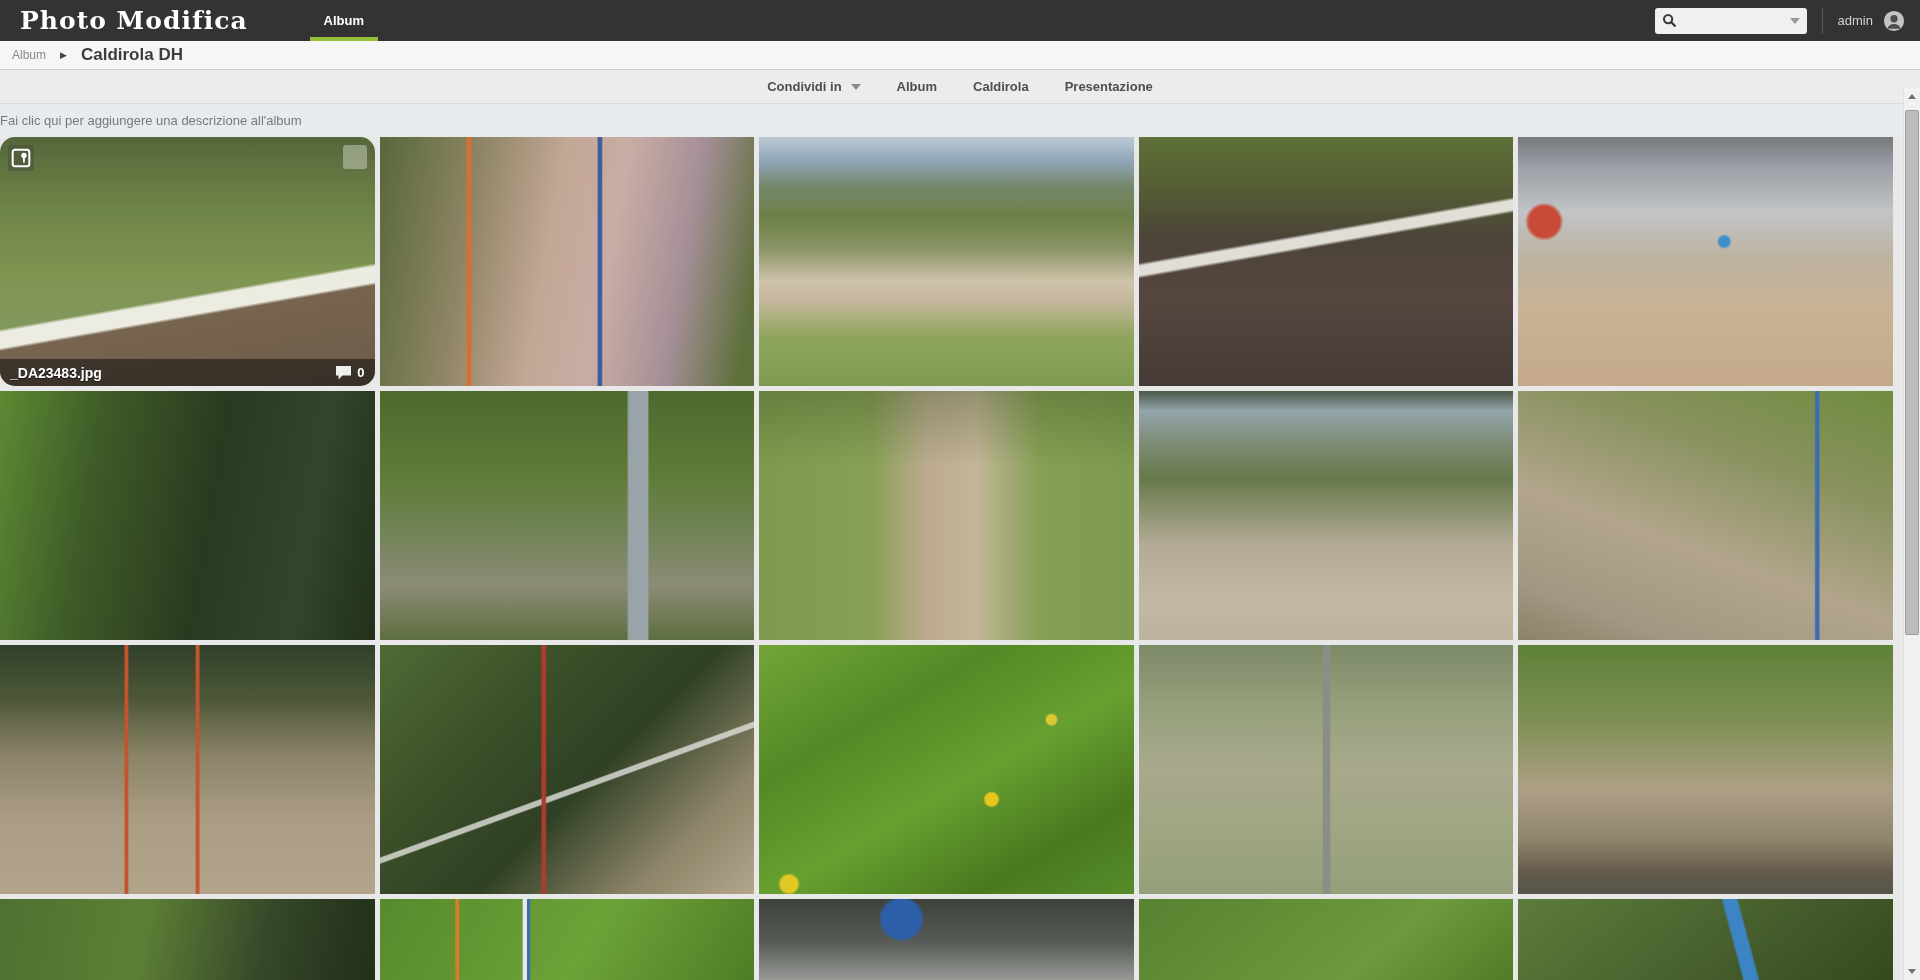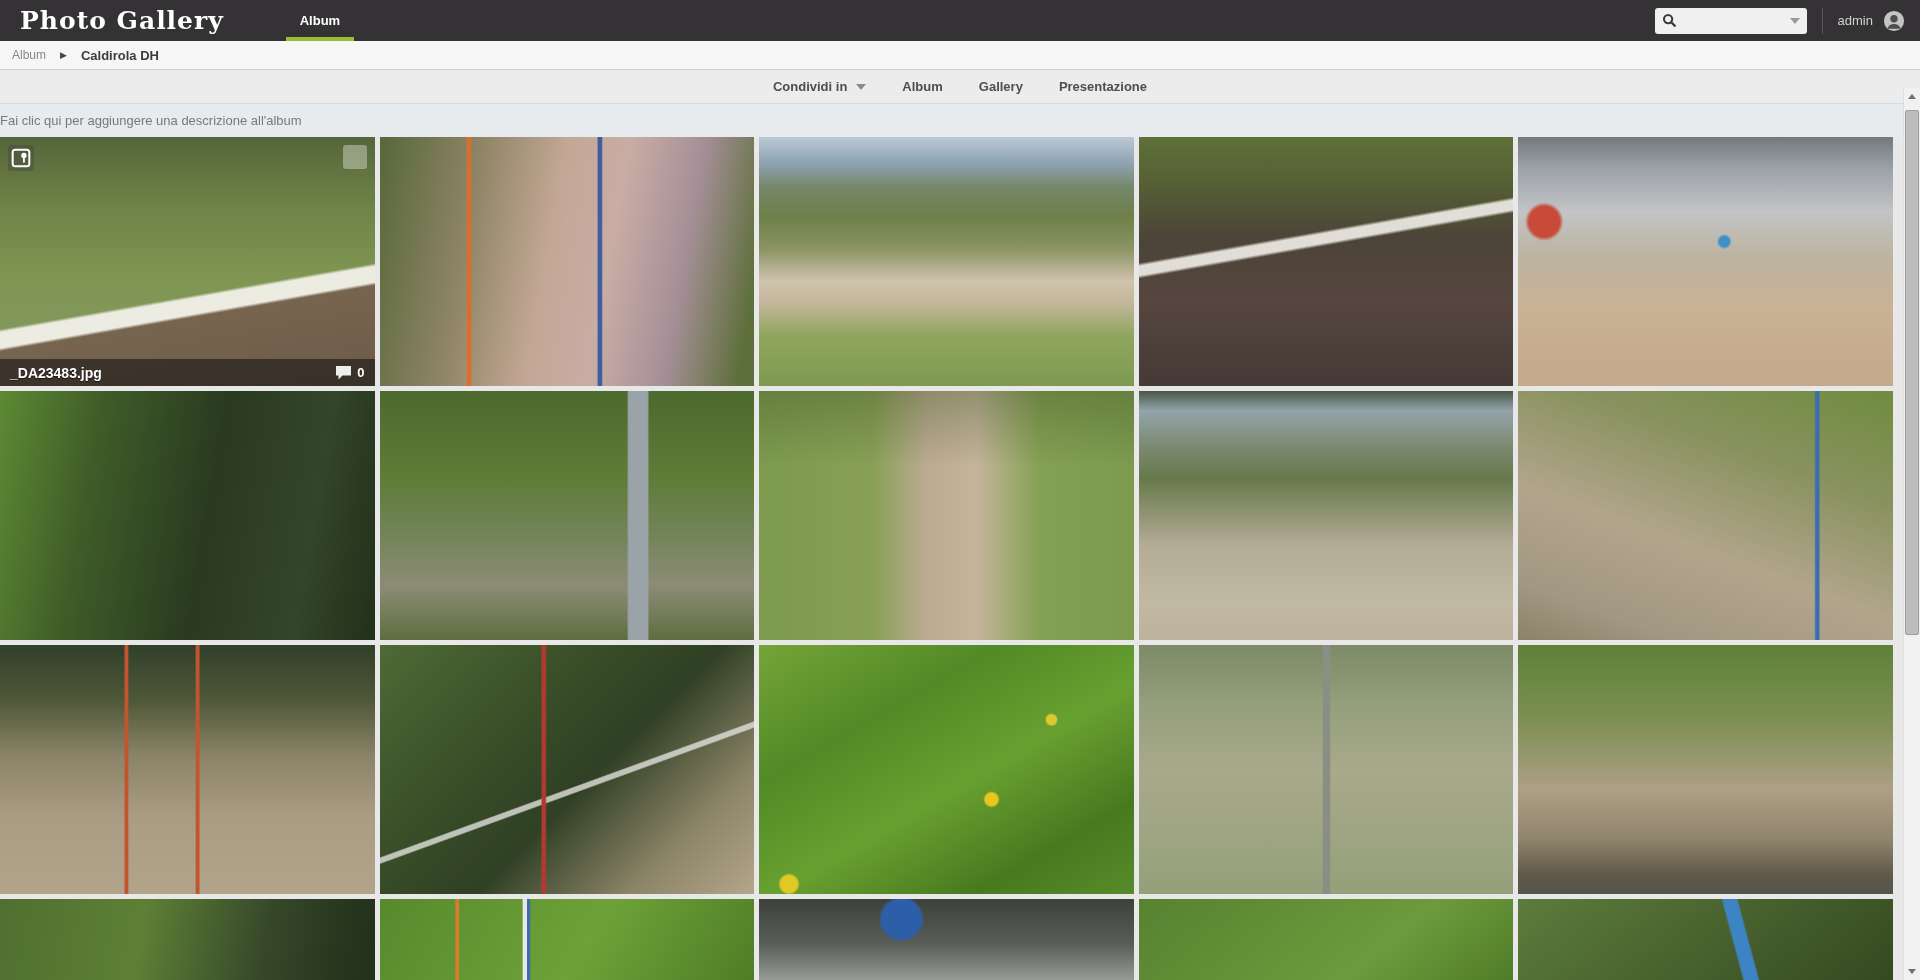--- a/index.html
+++ b/index.html
@@ -48,21 +48,21 @@
   .avatar { width:22px; height:22px; margin:0 15px 0 10px; cursor:pointer; }
 
   
   .breadcrumb {
     height:29px; background:var(--bar_light,#f6f6f6);
     border-bottom:1px solid #cccccc;
     display:flex; align-items:center; padding-left:12px;
   }
   .crumb-root { font-size:12px; color:#888; cursor:pointer; }
   .crumb-sep  { font-size:9px; color:#444; margin:0 14px; }
-  .crumb-current { font-size:13px; color:#3c3c3c; font-weight:bold; }
+  .crumb-current { font-size:17px; color:#3c3c3c; font-weight:bold; }
 
   
   .toolbar {
     height:34px; background:var(--toolbar_bg,#ececec);
     border-bottom:1px solid #dadada;
     display:flex; align-items:center; justify-content:center; gap:36px;
   }
   .tool-btn {
     font-size:13px; font-weight:bold; color:#4e4e4e; cursor:pointer;
     display:flex; align-items:center; gap:9px; white-space:nowrap;
@@ -114,21 +114,21 @@
   .tri-dn { width:0;height:0;border-left:4px solid transparent;border-right:4px solid transparent;border-top:5px solid #6f6f6f; }
   .sb-thumb {
     position:absolute; top:22px; height:525px; left:1px; right:1px;
     background:#bdbdbd; border:1px solid #9e9e9e; border-radius:2px; cursor:pointer;
   }
 </style>
 </head>
 <body>
 
 <div class="topbar">
-  <div class="logo">Photo Gallery</div>
+  <div class="logo">Photo Modifica</div>
   <div class="tab">
     <span class="tab-label">Album</span>
     <span class="tab-underline"></span>
   </div>
   <div class="topbar-right">
     <div class="searchbox">
       <svg width="15" height="15" viewBox="0 0 16 16">
         <circle cx="6.5" cy="6.5" r="4.4" fill="none" stroke="#3a3a3a" stroke-width="2.2"></circle>
         <line x1="10" y1="10" x2="14.4" y2="14.4" stroke="#3a3a3a" stroke-width="2.4"></line>
       </svg>
@@ -153,31 +153,31 @@
 
 <div class="toolbar">
   <div class="tool-btn">
     <span>Condividi in</span>
     <span class="caret-down"></span>
   </div>
   <div class="tool-btn">
     <span>Album</span>
   </div>
   <div class="tool-btn">
-    <span>Gallery</span>
+    <span>Caldirola</span>
   </div>
   <div class="tool-btn">
     <span>Presentazione</span>
   </div>
 </div>
 
 <div class="descbar">Fai clic qui per aggiungere una descrizione all'album</div>
 
 <div class="grid">
-  <div class="tile" style="background: linear-gradient(170deg, rgba(246, 243, 237, 0) 61%, rgba(246, 243, 237, 0.92) 62%, rgba(246, 243, 237, 0.92) 67%, rgba(118, 95, 78, 0.9) 68%, rgba(104, 84, 68, 0.9) 100%), linear-gradient(rgb(85, 102, 58) 0%, rgb(110, 131, 71) 28%, rgb(127, 149, 81) 55%, rgb(131, 152, 94) 80%, rgb(141, 154, 107) 100%);">
+  <div class="tile" style="background: linear-gradient(170deg, rgba(246, 243, 237, 0) 61%, rgba(246, 243, 237, 0.92) 62%, rgba(246, 243, 237, 0.92) 67%, rgba(118, 95, 78, 0.9) 68%, rgba(104, 84, 68, 0.9) 100%), linear-gradient(rgb(85, 102, 58) 0%, rgb(110, 131, 71) 28%, rgb(127, 149, 81) 55%, rgb(131, 152, 94) 80%, rgb(141, 154, 107) 100%); border-radius: 15px;">
     <div class="ci-tl">
       <svg width="20" height="20" viewBox="0 0 24 24">
         <rect x="2" y="2" width="20" height="20" rx="3" fill="none" stroke="#ffffff" stroke-width="2.4"></rect>
         <circle cx="15.5" cy="9" r="3.2" fill="#ffffff"></circle>
         <rect x="14.4" y="11" width="2.2" height="6.5" fill="#ffffff"></rect>
       </svg>
     </div>
     <div class="ci-tr"></div>
     <div class="caption">
       <span class="fname">_DA23483.jpg</span>

